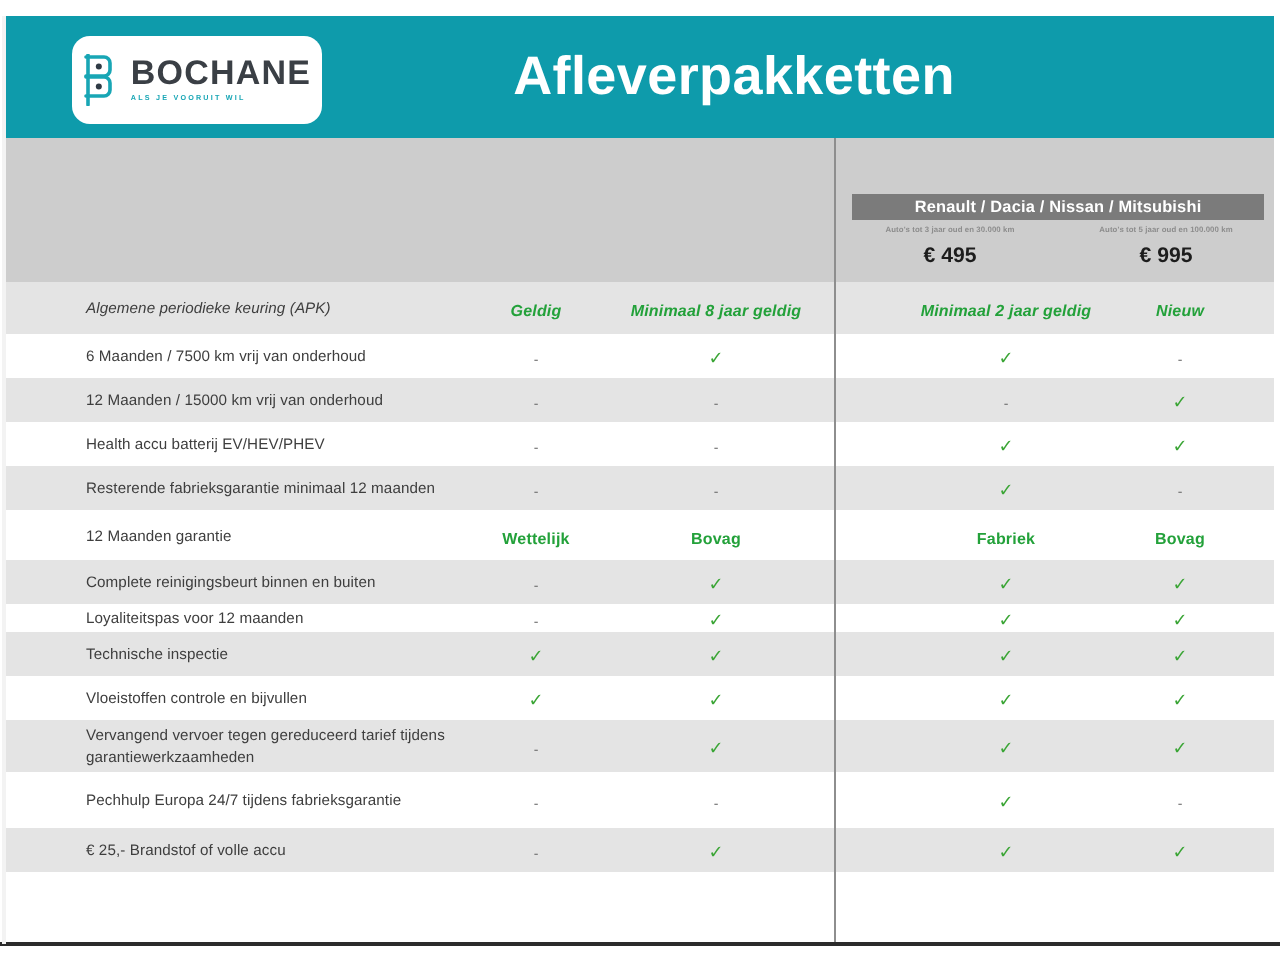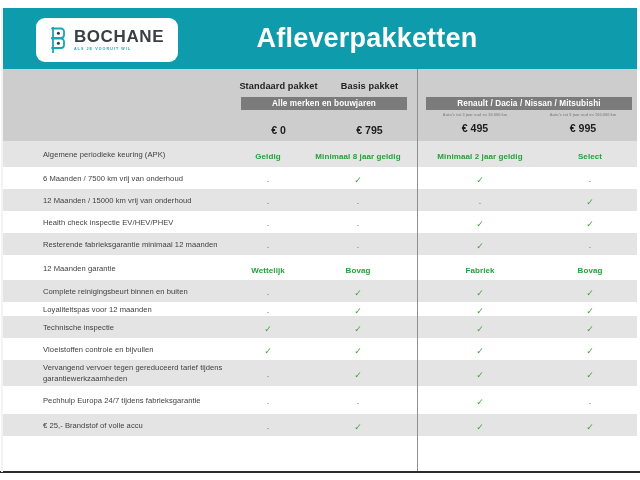--- a/index.html
+++ b/index.html
@@ -31,21 +31,21 @@
     position:absolute;left:1px;top:8px;width:2px;height:464px;
     background:#f3f3f3;
   }
 
   
   .hero{
     position:absolute;left:0;top:0;width:634px;height:61px;
     background:#0e9bab;
   }
   .logo-box{
-    position:absolute;left:33px;top:10px;width:142px;height:44px;
+    position:absolute;left:33px;top:10px;width:125px;height:44px;
     background:#ffffff;border-radius:9px;
     display:flex;align-items:center;justify-content:center;
   }
   .logo-inner{display:flex;align-items:center;gap:5px;}
   .logo-mark{width:19px;height:26px;display:block;}
   .logo-words{display:flex;flex-direction:column;align-items:flex-start;line-height:1;}
   .logo-name{
     font-size:17px;font-weight:700;color:#3a3f45;
     letter-spacing:0.6px;font-family:"Liberation Sans",sans-serif;
   }
@@ -116,21 +116,21 @@
     position:absolute;left:40px;top:50%;transform:translateY(-50%);
     font-size:7.6px;color:#3e3e3e;line-height:1.45;
     width:190px;letter-spacing:0.05px;
   }
   .row .cell{
     position:absolute;top:50%;transform:translate(-50%,-50%);
     text-align:left;white-space:nowrap;
   }
   .cell.c0{left:265px;}
   .cell.c1{left:355px;}
-  .cell.c2{left:477px;}
+  .cell.c2{left:500px;}
   .cell.c3{left:587px;}
 
   .mark-check{color:#3aa535;font-size:9px;line-height:1;font-weight:500;}
   .mark-dash{color:#6d6d6d;font-size:7px;line-height:1;}
   .mark-text{color:#23a13a;font-size:8px;font-weight:700;letter-spacing:0.1px;}
 
   .tail{
     position:absolute;left:0;top:440px;width:634px;height:24px;background:#ffffff;
   }
 </style>
@@ -154,75 +154,60 @@
           <div class="logo-words">
             <div class="logo-name">BOCHANE</div>
             <div class="logo-tag">ALS JE VOORUIT WIL</div>
           </div>
         </div>
       </div>
     </div>
 
     <div class="colhead">
 
-      <div class="grp grp-left">
-        <div class="pk-names">
-          <div>Standaard pakket</div>
-          <div>Basis pakket</div>
-        </div>
-        <div class="pill">Alle merken en bouwjaren</div>
-        <div class="subs">
-          <div></div>
-          <div></div>
-        </div>
-        <div class="prices">
-          <div>€ 0</div>
-          <div>€ 795</div>
-        </div>
-      </div>
 
       <div class="grp grp-right">
         <div class="pill">Renault / Dacia / Nissan / Mitsubishi</div>
         <div class="subs">
           <div>Auto's tot 3 jaar oud en 30.000 km</div>
           <div>Auto's tot 5 jaar oud en 100.000 km</div>
         </div>
         <div class="prices">
           <div>€ 495</div>
           <div>€ 995</div>
         </div>
       </div>
 
       <div class="totaal">Totaalprijs</div>
     </div>
 
     <div class="rows" id="rows-host">
-        <div class="row odd" style="height: 26px;">
+        <div class="row odd" style="height: 26px; font-style: italic;">
           <div class="label">Algemene periodieke keuring (APK)</div>
           <div class="cell c0"><span class="mark-text">Geldig</span></div>
           <div class="cell c1"><span class="mark-text">Minimaal 8 jaar geldig</span></div>
           <div class="cell c2"><span class="mark-text">Minimaal 2 jaar geldig</span></div>
-          <div class="cell c3"><span class="mark-text">Select</span></div>
+          <div class="cell c3"><span class="mark-text">Nieuw</span></div>
         </div>
         <div class="row even" style="height: 22px;">
           <div class="label">6 Maanden / 7500 km vrij van onderhoud</div>
           <div class="cell c0"><span class="mark-dash">-</span></div>
           <div class="cell c1"><span class="mark-check">✓</span></div>
           <div class="cell c2"><span class="mark-check">✓</span></div>
           <div class="cell c3"><span class="mark-dash">-</span></div>
         </div>
         <div class="row odd" style="height: 22px;">
           <div class="label">12 Maanden / 15000 km vrij van onderhoud</div>
           <div class="cell c0"><span class="mark-dash">-</span></div>
           <div class="cell c1"><span class="mark-dash">-</span></div>
           <div class="cell c2"><span class="mark-dash">-</span></div>
           <div class="cell c3"><span class="mark-check">✓</span></div>
         </div>
         <div class="row even" style="height: 22px;">
-          <div class="label">Health check inspectie EV/HEV/PHEV</div>
+          <div class="label">Health accu batterij EV/HEV/PHEV</div>
           <div class="cell c0"><span class="mark-dash">-</span></div>
           <div class="cell c1"><span class="mark-dash">-</span></div>
           <div class="cell c2"><span class="mark-check">✓</span></div>
           <div class="cell c3"><span class="mark-check">✓</span></div>
         </div>
         <div class="row odd" style="height: 22px;">
           <div class="label">Resterende fabrieksgarantie minimaal 12 maanden</div>
           <div class="cell c0"><span class="mark-dash">-</span></div>
           <div class="cell c1"><span class="mark-dash">-</span></div>
           <div class="cell c2"><span class="mark-check">✓</span></div>

